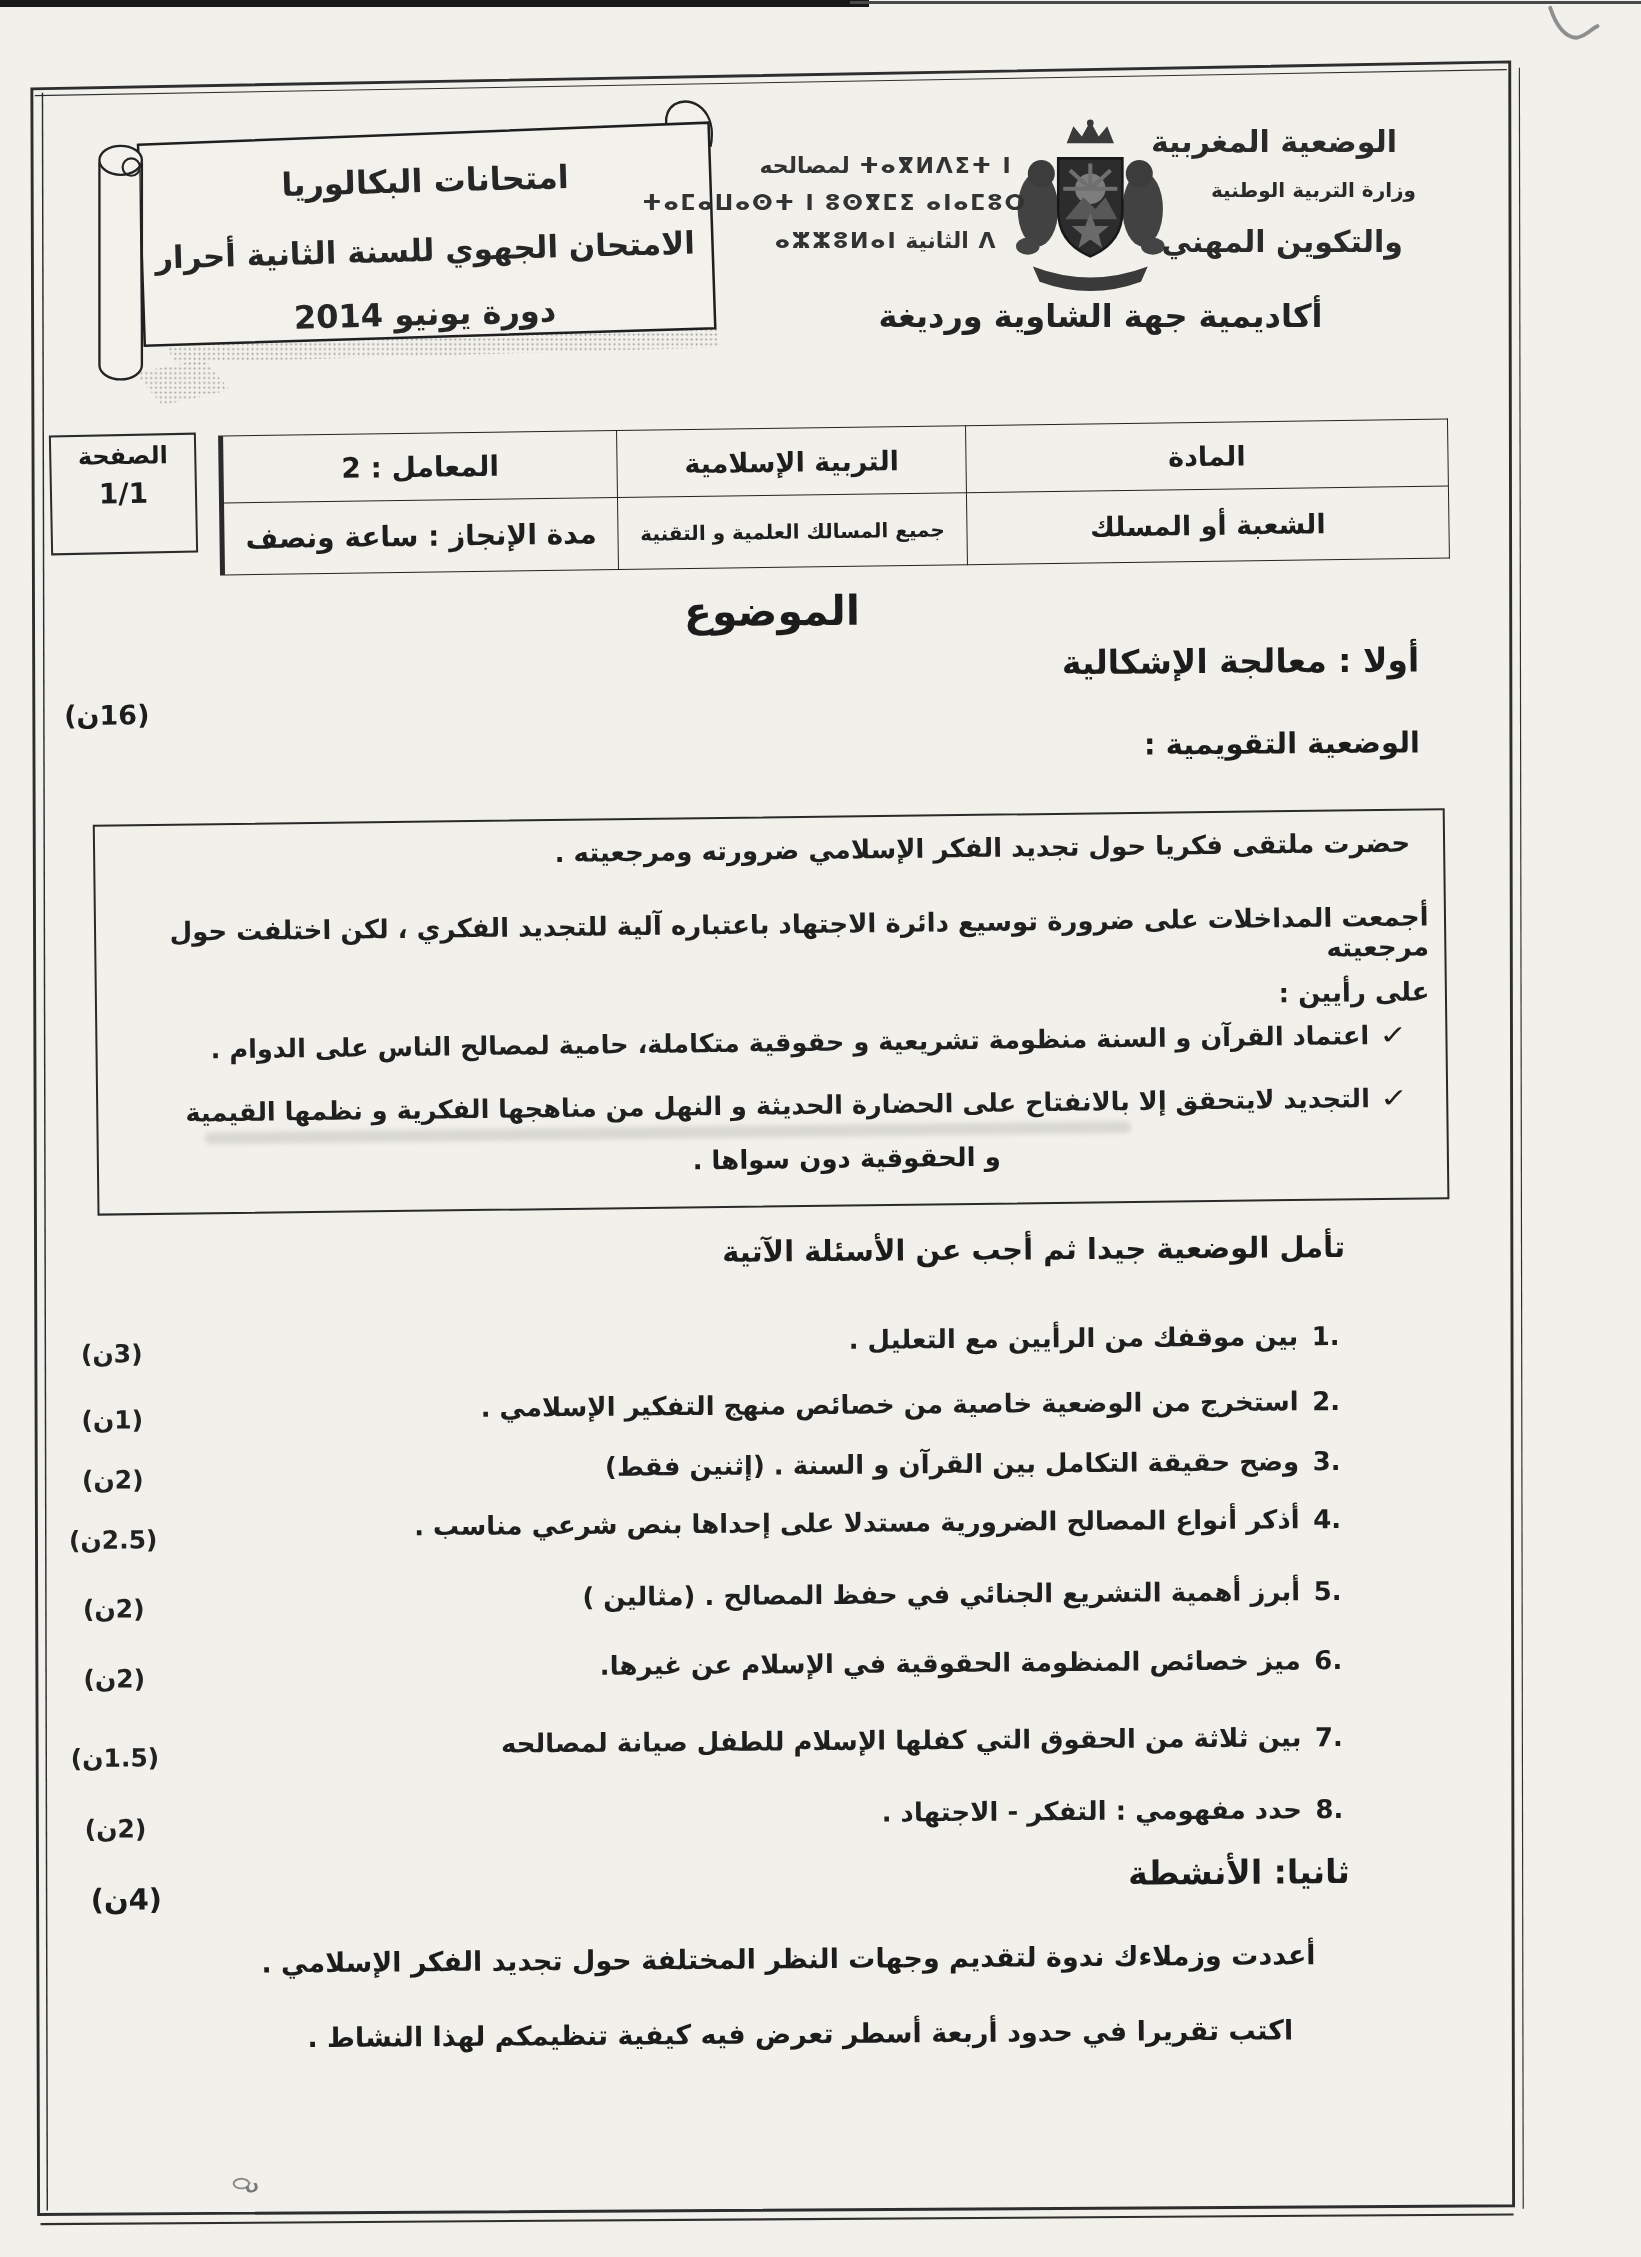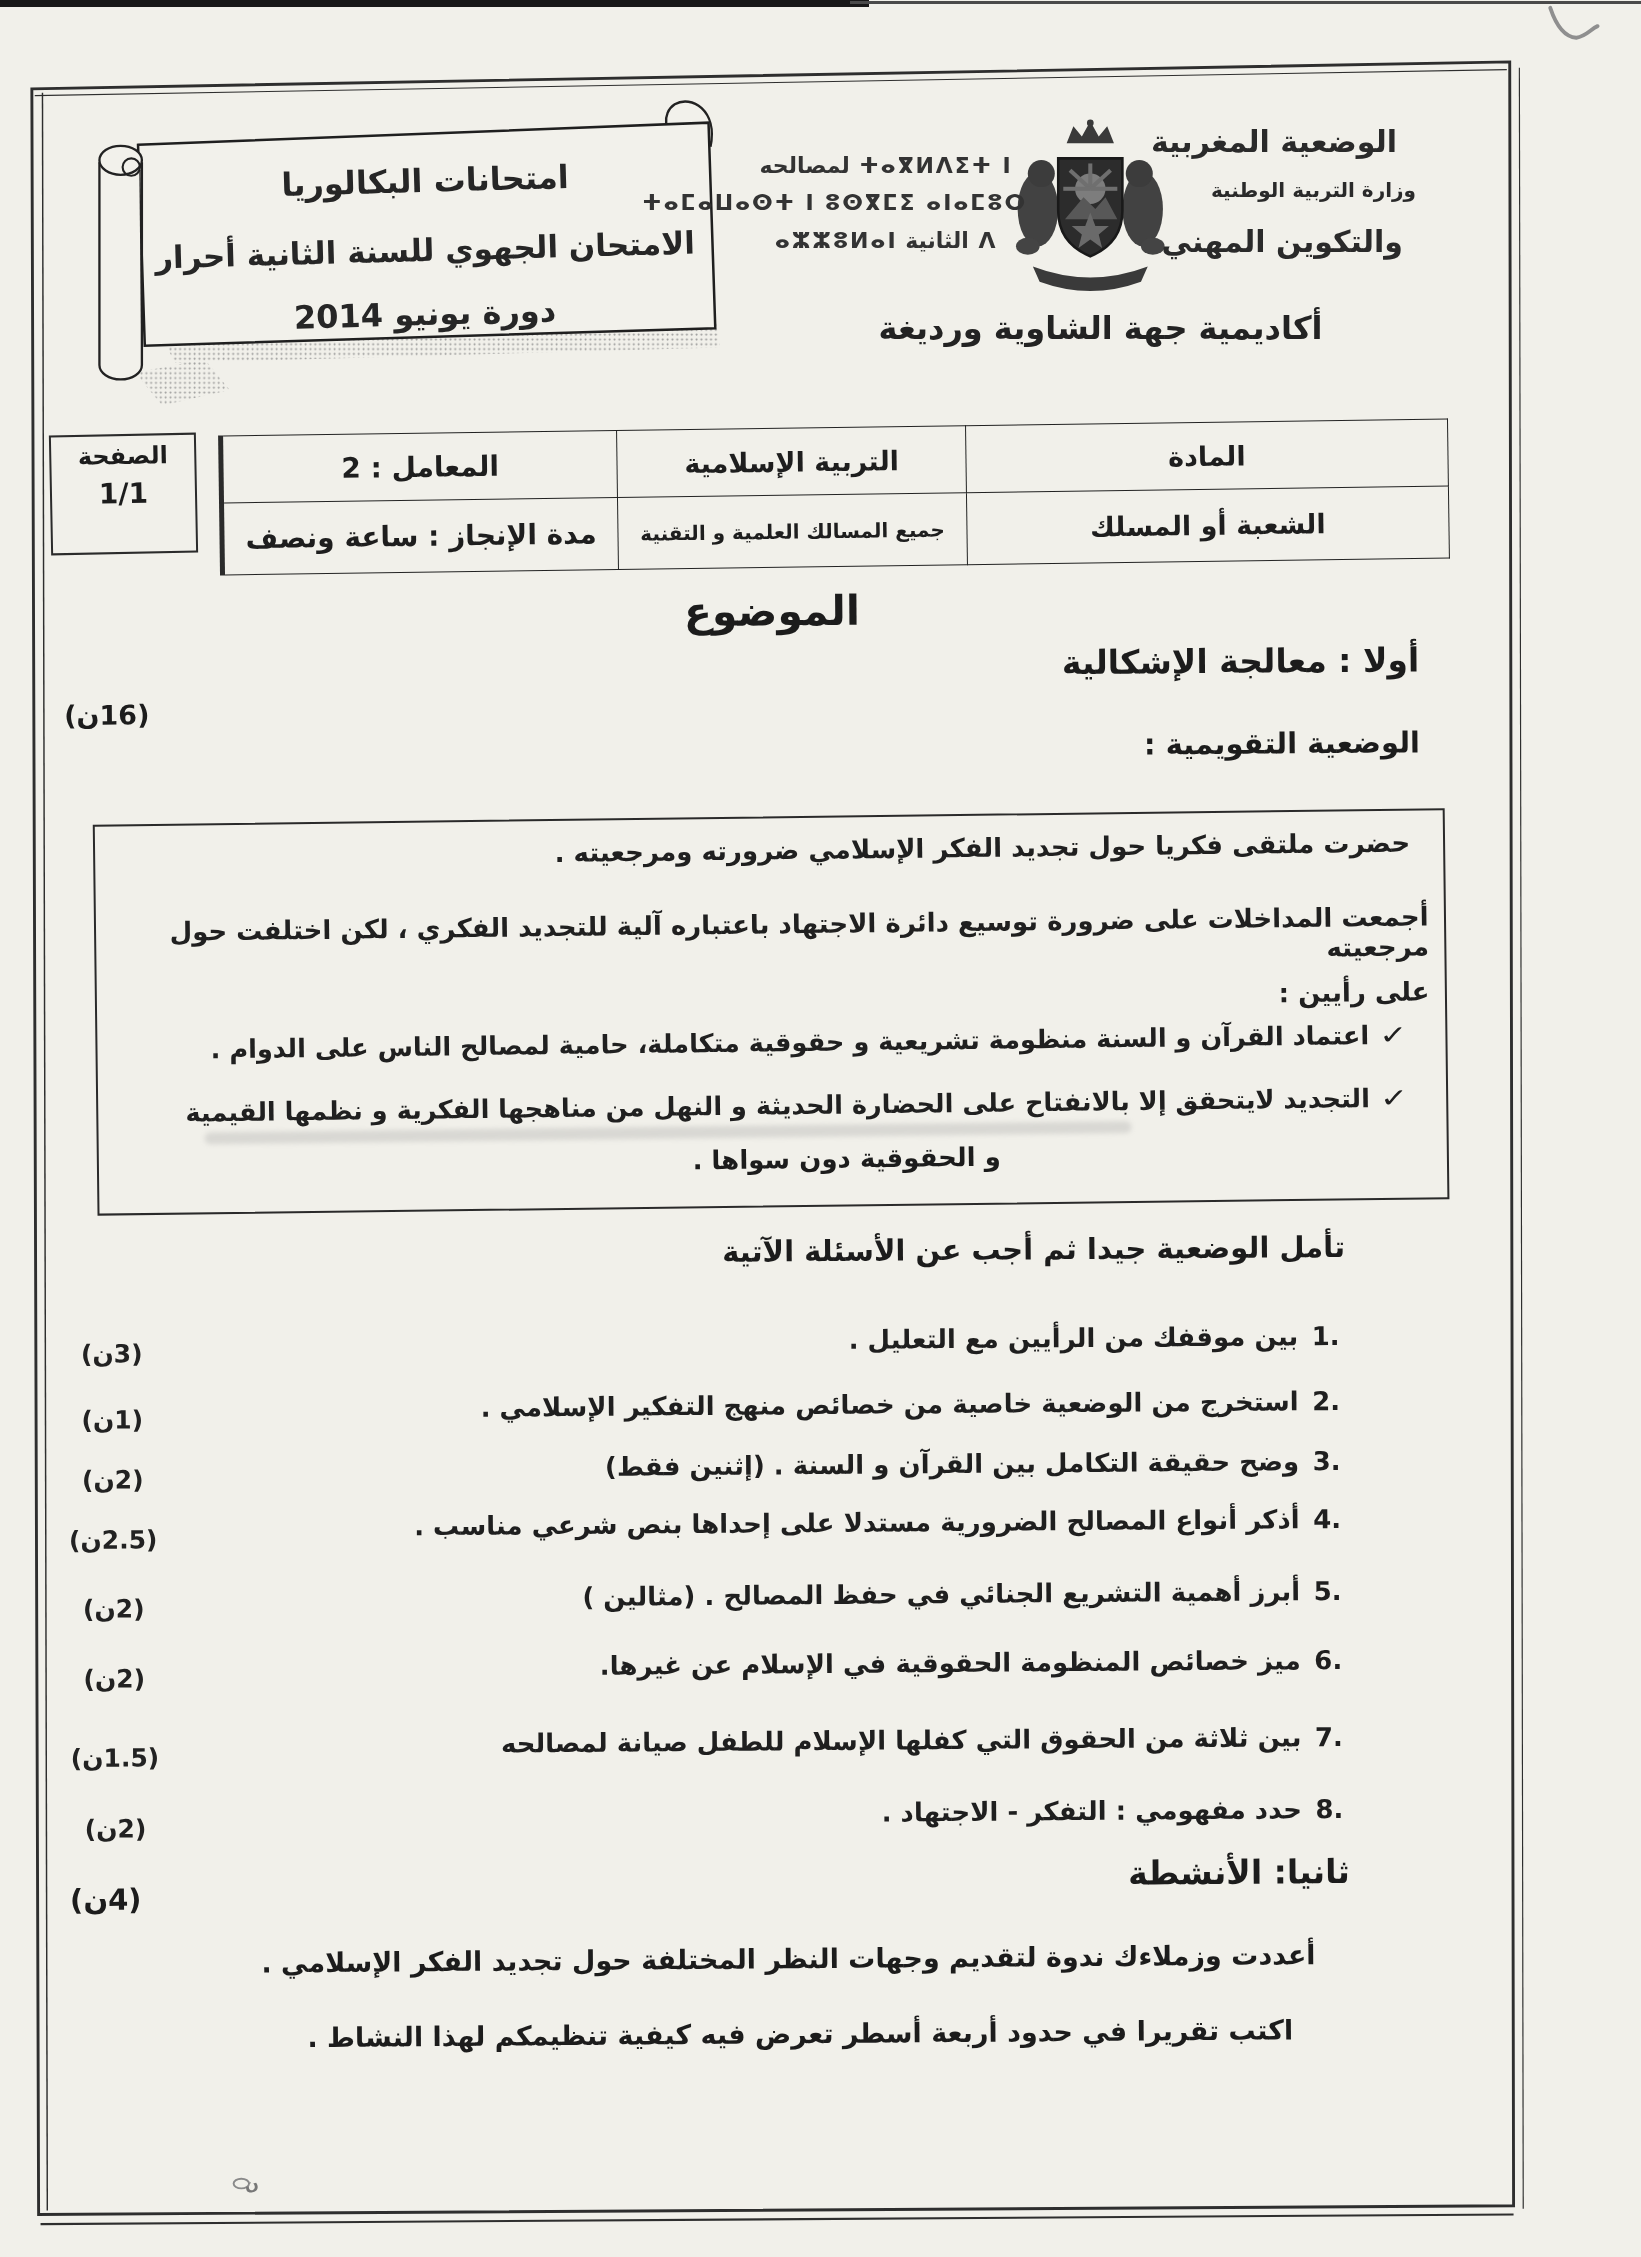--- a/index.html
+++ b/index.html
@@ -21,21 +21,21 @@
   .bl3{top:295px;font-size:32px;letter-spacing:1.9px;}
 
   
   .ministry{position:absolute;text-align:right;font-weight:700;color:#2a2a2a;white-space:nowrap;}
   .m1{top:124px;right:244px;font-size:30px;}
   .m2{top:178px;right:225px;font-size:20px;}
   .m3{top:224px;right:238px;font-size:30px;}
   .tifinagh{position:absolute;left:745px;width:282px;text-align:center;
     font-weight:700;color:#333;font-size:22px;letter-spacing:1.9px;white-space:nowrap;}
   .tf1{top:153px;} .tf2{top:190px;text-align:right;} .tf3{top:228px;}
-  .academy{position:absolute;top:309px;left:830px;width:541px;text-align:center;
+  .academy{position:absolute;top:297px;left:830px;width:541px;text-align:center;
     font-size:32px;font-weight:700;color:#232323;}
 
   
   .pagebox{position:absolute;left:50px;top:434px;width:143px;height:116px;
     border:2.9px solid #2b2b2b;transform:rotate(-1.1deg);text-align:center;background:transparent;}
   .pagebox .lbl{margin-top:5.8px;font-size:24px;font-weight:700;}
   .pagebox .val{margin-top:7.7px;font-size:28px;font-weight:700;direction:ltr;}
 
   
   .infotable{position:absolute;left:219px;top:427px;width:1230px;
@@ -76,21 +76,21 @@
 
   .instr{top:1234px;font-size:29px;font-weight:700;right:301px;left:auto;white-space:nowrap;}
 
   .q{position:absolute;left:60px;right:307px;direction:rtl;font-size:26px;font-weight:700;
      color:#1f1f1f;white-space:nowrap;}
   .qnum{display:inline-block;direction:ltr;margin-left:13.5px;}
   .qmark{position:absolute;left:60px;width:92px;text-align:center;direction:rtl;
      font-size:25px;font-weight:700;color:#222;}
 
   .h2{top:1856px;font-size:33px;font-weight:700;right:301px;left:auto;}
-  .h2mark{position:absolute;left:60px;top:1877px;width:92px;text-align:left;
+  .h2mark{position:absolute;left:60px;top:1877px;width:92px;text-align:right;
     font-size:29px;font-weight:700;direction:rtl;}
   .act1{top:1943px;right:336px;left:auto;font-size:27px;font-weight:700;white-space:nowrap;}
   .act2{top:2018px;right:359px;left:auto;font-size:27px;font-weight:700;white-space:nowrap;}
 
   .ink-dot{position:absolute;left:232px;top:2170px;font-size:16.4px;color:#777;
     transform:rotate(-10deg);font-weight:700;}
 </style>
 </head>
 <body>
 

